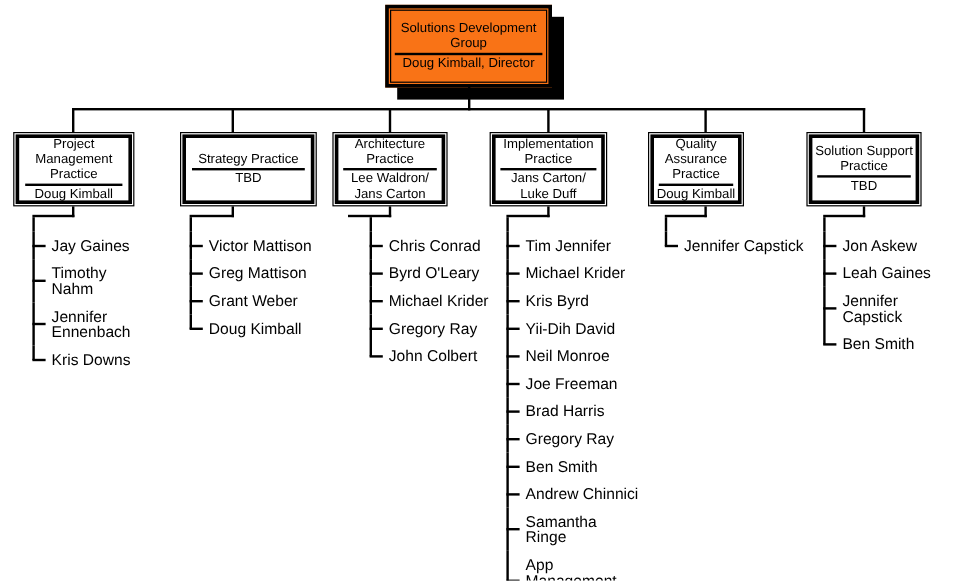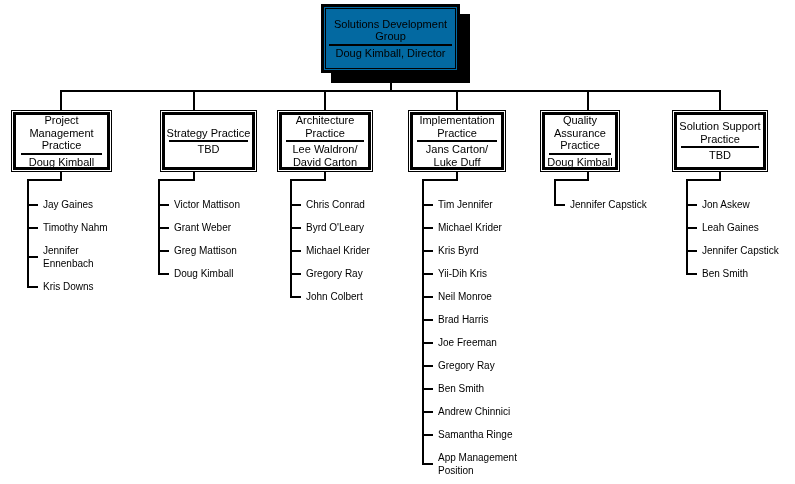--- a/index.html
+++ b/index.html
@@ -19,46 +19,46 @@
   .ev { top:172px; width:2px; height:9px; }
   .ev.c1{left:60px}.ev.c2{left:193px}.ev.c3{left:324px}
   .ev.c4{left:456px}.ev.c5{left:587px}.ev.c6{left:719px}
   .eh { top:179px; height:2px; }
   .eh.c1{left:27px;width:35px}.eh.c2{left:158px;width:37px}
   .eh.c3{left:290px;width:36px}.eh.c4{left:422px;width:36px}
   .eh.c5{left:554px;width:35px}.eh.c6{left:686px;width:35px}
   
   .topbox {
     position:absolute; left:321px; top:4px; width:139px; height:69px;
-    border:3px solid #000; padding:1px; background:#0369a1;
+    border:3px solid #000; padding:1px; background:#f97316;
     box-shadow:10px 10px 0 0 #000;
   }
   .topbox .inner { border:1px solid #000; }
   .pbox {
     position:absolute; top:110px; height:62px;
     border:1px solid #000; padding:1px; background:#fff;
   }
   .pbox .inner { border:3px solid #000; }
-  .pbox.c1{left:11px;width:101px}.pbox.c2{left:160px;width:97px}
+  .pbox.c1{left:11px;width:101px}.pbox.c2{left:150px;width:114px}
   .pbox.c3{left:277px;width:96px}.pbox.c4{left:408px;width:98px}
   .pbox.c5{left:540px;width:80px}.pbox.c6{left:672px;width:96px}
   .inner {
     height:100%; display:flex; flex-direction:column;
     justify-content:center; align-items:center;
     text-align:center; font-size:11px; line-height:12.5px; padding:0 1px;
   }
   .bt, .bm { white-space:pre-line; width:100%; }
   .divider { height:2px; background:#000; flex:none; margin:1px auto; }
   .topbox .divider { width:97%; }
   .pbox .divider { width:92%; }
   
-  .names { position:absolute; top:181px; padding-top:12px; font-size:10px; }
+  .names { position:absolute; top:181px; padding-top:12px; font-size:13px; }
   .names::before { content:""; position:absolute; left:0; top:0; width:2px; height:12px; background:#000; }
   .names.c1{left:27px;width:92px}.names.c2{left:158px;width:104px}
-  .names.c3{left:290px;width:104px}.names.c4{left:422px;width:110px}
+  .names.c3{left:308px;width:104px}.names.c4{left:422px;width:110px}
   .names.c5{left:554px;width:118px}.names.c6{left:686px;width:112px}
   .row { position:relative; padding:5px 0 5px 16px; line-height:13px; white-space:pre-line; }
   .row::before { content:""; position:absolute; left:0; top:0; bottom:0; width:2px; background:#000; }
   .row:last-child::before { bottom:auto; height:50%; }
   .row::after { content:""; position:absolute; left:0; top:calc(50% - 1px); width:11px; height:2px; background:#000; }
 </style>
 </head>
 <body>
 
 <div class="canvas">
@@ -104,32 +104,32 @@
     <div class="inner">
       <div class="bt">Strategy Practice</div>
       <div class="divider"></div>
       <div class="bm">TBD</div>
     </div>
   </div>
   <div class="line ev c2"></div>
   <div class="line eh c2"></div>
   <div class="names c2">
     <div class="row">Victor Mattison</div>
+    <div class="row">Greg Mattison</div>
     <div class="row">Grant Weber</div>
-    <div class="row">Greg Mattison</div>
     <div class="row">Doug Kimball</div>
   </div>
 
   <div class="pbox c3">
     <div class="inner">
       <div class="bt">Architecture
 Practice</div>
       <div class="divider"></div>
       <div class="bm">Lee Waldron/
-David Carton</div>
+Jans Carton</div>
     </div>
   </div>
   <div class="line ev c3"></div>
   <div class="line eh c3"></div>
   <div class="names c3">
     <div class="row">Chris Conrad</div>
     <div class="row">Byrd O'Leary</div>
     <div class="row">Michael Krider</div>
     <div class="row">Gregory Ray</div>
     <div class="row">John Colbert</div>
@@ -143,24 +143,24 @@
       <div class="bm">Jans Carton/
 Luke Duff</div>
     </div>
   </div>
   <div class="line ev c4"></div>
   <div class="line eh c4"></div>
   <div class="names c4">
     <div class="row">Tim Jennifer</div>
     <div class="row">Michael Krider</div>
     <div class="row">Kris Byrd</div>
-    <div class="row">Yii-Dih Kris</div>
+    <div class="row">Yii-Dih David</div>
     <div class="row">Neil Monroe</div>
+    <div class="row">Joe Freeman</div>
     <div class="row">Brad Harris</div>
-    <div class="row">Joe Freeman</div>
     <div class="row">Gregory Ray</div>
     <div class="row">Ben Smith</div>
     <div class="row">Andrew Chinnici</div>
     <div class="row">Samantha Ringe</div>
     <div class="row">App Management
 Position</div>
   </div>
 
   <div class="pbox c5">
     <div class="inner">

